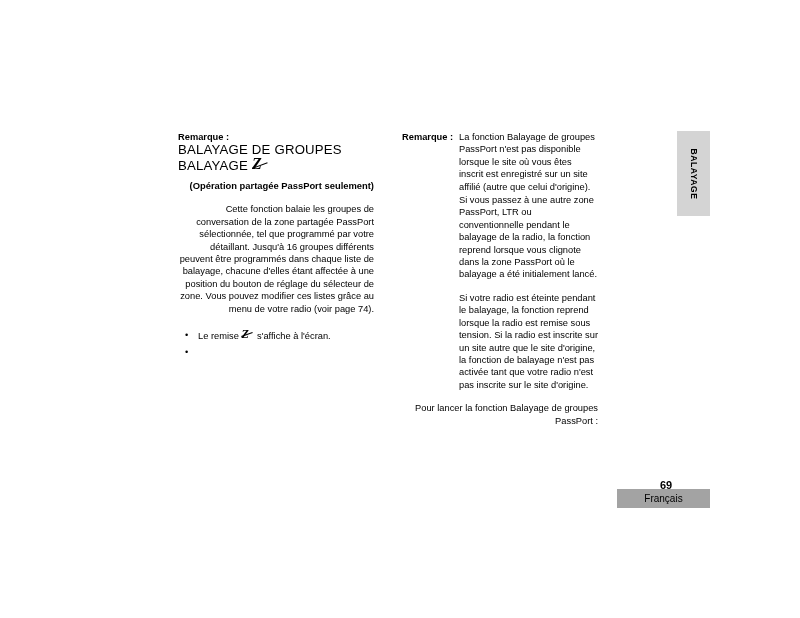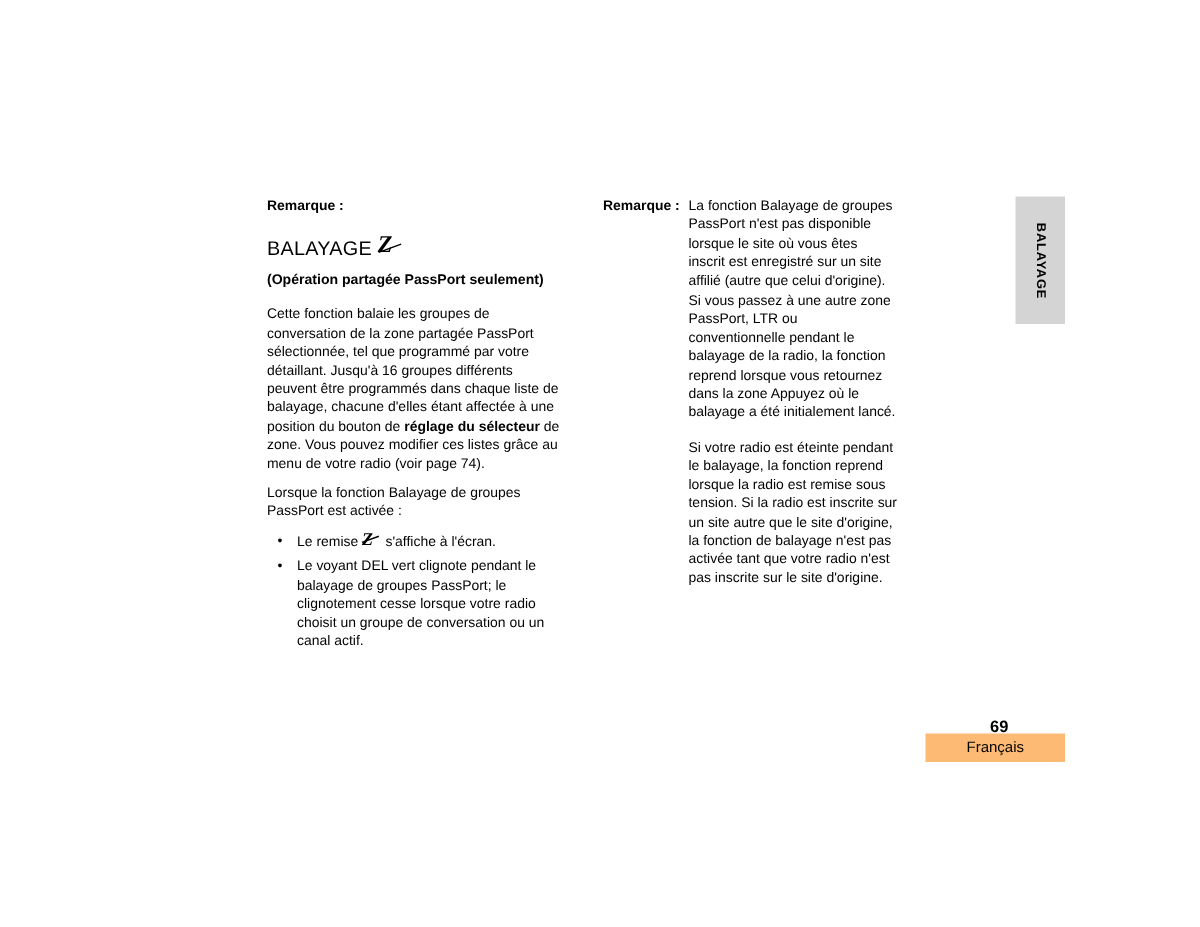--- a/index.html
+++ b/index.html
@@ -53,21 +53,21 @@
     left: 178px;
     top: 131px;
     width: 196px;
   }
   .col-right {
     left: 402px;
     top: 131px;
     width: 196px;
   }
 
-  p { margin: 0 0 0 0; }
+  p { margin: 0 0 0 0; text-align: right; }
   .gap { height: 11px; }
   .gap-sm { height: 7px; }
 
   .hang {
     position: relative;
     padding-left: 57px;
   }
   .hang .lead {
     position: absolute;
     left: 0;
@@ -81,21 +81,21 @@
     font-weight: normal;
     margin: 0;
     letter-spacing: 0.2px;
   }
   .subtitle {
     font-size: 9.4px;
     font-weight: bold;
     margin: 0;
   }
 
-  b, .b { font-weight: bold; }
+  b, .b { font-weight: normal; }
 
   
   .scan-sym {
     display: inline-block;
     position: relative;
     width: 13px;
     height: 11px;
     vertical-align: -1px;
   }
   .scan-sym .z {
@@ -149,21 +149,21 @@
     top: 479px;
     font-size: 11px;
     font-weight: bold;
   }
   .lang-tab {
     position: absolute;
     left: 617px;
     top: 489px;
     width: 93px;
     height: 19px;
-    background: #fdba74;
+    background: #a3a3a3;
   }
   .lang-tab span {
     display: block;
     text-align: center;
     line-height: 19px;
     font-size: 10px;
     color: #000;
   }
 </style>
 </head>
@@ -177,65 +177,64 @@
 
   <div class="col col-left">
 
     <div class="hang">
       <span class="lead">Remarque :</span>
     </div>
 
     <div class="gap"></div>
 
     <h2 class="section-title">
-      <br>
+      <span>BALAYAGE DE GROUPES</span><br>
       <span>BALAYAGE</span>
       <span class="scan-sym big"><span class="z">Z</span><span class="bar"></span></span>
     </h2>
 
     <div class="gap-sm"></div>
 
     <p class="subtitle">(Opération partagée PassPort seulement)</p>
 
     <div class="gap"></div>
 
     <p><span>Cette fonction balaie les groupes de conversation de la zone partagée PassPort sélectionnée, tel que programmé par votre détaillant. Jusqu'à 16 groupes différents peuvent être programmés dans chaque liste de balayage, chacune d'elles étant affectée à une position du bouton de </span><b>réglage du sélecteur</b><span> de zone. Vous pouvez modifier ces listes grâce au menu de votre radio (voir page 74).</span></p>
 
     <div class="gap-sm"></div>
 
-    <p>Lorsque la fonction Balayage de groupes PassPort est activée :</p>
 
     <div class="gap-sm"></div>
 
     <ul class="bullets">
       <li>
         <span class="dot">•</span>
         <span>Le remise </span><span class="scan-sym"><span class="z">Z</span><span class="bar"></span></span><span> s'affiche à l'écran.</span>
       </li>
       <li>
         <span class="dot">•</span>
-        <span>Le voyant DEL vert clignote pendant le balayage de groupes PassPort; le clignotement cesse lorsque votre radio choisit un groupe de conversation ou un canal actif.</span>
       </li>
     </ul>
 
   </div>
 
   <div class="col col-right">
 
     <div class="hang">
       <span class="lead">Remarque :</span>
       <span>La fonction Balayage de groupes PassPort n'est pas disponible lorsque le site où vous êtes inscrit est enregistré sur un site affilié (autre que celui d'origine).</span>
       <div style="height:1px"></div>
-      <span>Si vous passez à une autre zone PassPort, LTR ou conventionnelle pendant le balayage de la radio, la fonction reprend lorsque vous retournez dans la zone Appuyez où le balayage a été initialement lancé.</span>
+      <span>Si vous passez à une autre zone PassPort, LTR ou conventionnelle pendant le balayage de la radio, la fonction reprend lorsque vous clignote dans la zone PassPort où le balayage a été initialement lancé.</span>
       <div class="gap"></div>
       <span>Si votre radio est éteinte pendant le balayage, la fonction reprend lorsque la radio est remise sous tension. Si la radio est inscrite sur un site autre que le site d'origine, la fonction de balayage n'est pas activée tant que votre radio n'est pas inscrite sur le site d'origine.</span>
     </div>
 
     <div class="gap"></div>
 
+    <p>Pour lancer la fonction Balayage de groupes PassPort :</p>
 
     <div class="gap-sm"></div>
 
 
   </div>
 
   <div class="page-number">69</div>
 
   <div class="lang-tab">
     <span>Français</span>

